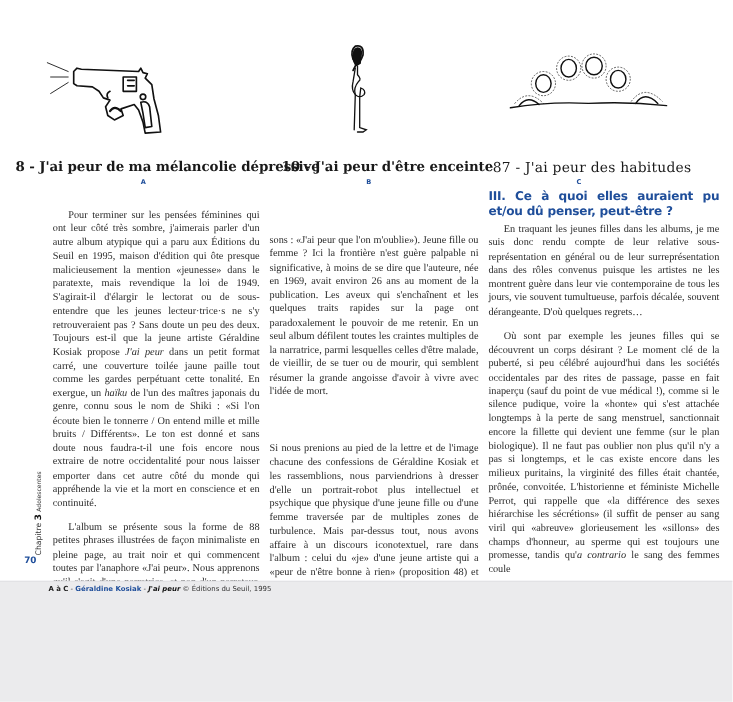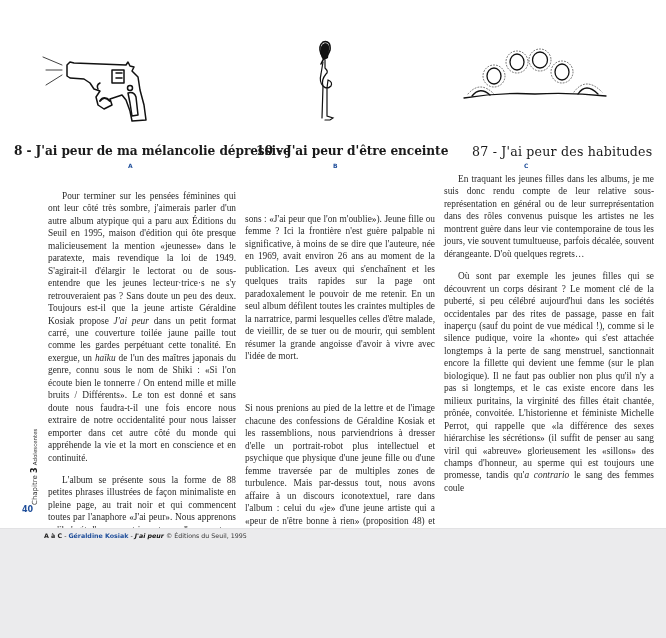--- a/index.html
+++ b/index.html
@@ -104,42 +104,43 @@
       </g>
     </svg>
   </div>
 
   <div class="caption" style="left:14px;">8 - J'ai peur de ma mélancolie dépressive</div>
   <div class="letter" style="left:128px;">A</div>
 
   <div class="caption" style="left:256px;">10 - J'ai peur d'être enceinte</div>
   <div class="letter" style="left:333px;">B</div>
 
-  <div class="caption c3" style="left:472px;text-align:center;">87 - J'ai peur des habitudes</div>
+  <div class="caption c3" style="left:448px;text-align:center;">87 - J'ai peur des habitudes</div>
   <div class="letter" style="left:524px;">C</div>
 
   <div class="col" id="colA">
     <p><span>Pour terminer sur les pensées féminines qui ont leur côté très sombre, j'aimerais parler d'un autre album atypique qui a paru aux Éditions du Seuil en 1995, maison d'édition qui ôte presque malicieusement la mention «jeunesse» dans le paratexte, mais revendique la loi de 1949. S'agirait-il d'élargir le lectorat ou de sous-entendre que les jeunes lecteur·trice·s ne s'y retrouveraient pas ? Sans doute un peu des deux. Toujours est-il que la jeune artiste Géraldine Kosiak propose </span><em>J'ai peur</em><span> dans un petit format carré, une couverture toilée jaune paille tout comme les gardes perpétuant cette tonalité. En exergue, un </span><em>haïku</em><span> de l'un des maîtres japonais du genre, connu sous le nom de Shiki : «Si l'on écoute bien le tonnerre / On entend mille et mille bruits / Différents». Le ton est donné et sans doute nous faudra-t-il une fois encore nous extraire de notre occidentalité pour nous laisser emporter dans cet autre côté du monde qui appréhende la vie et la mort en conscience et en continuité.</span></p>
     <p>L'album se présente sous la forme de 88 petites phrases illustrées de façon minimaliste en pleine page, au trait noir et qui commencent toutes par l'anaphore «J'ai peur». Nous apprenons qu'il s'agit d'une narratrice, et non d'un narrateur, à la dixième confession («J'ai peur d'être enceinte») et qu'elle se confond avec l'auteure à la dernière (sous ses prénom et nom manuscrits, nous li-</p>
   </div>
 
   <div class="col" id="colB">
     <p class="noindent">sons : «J'ai peur que l'on m'oublie»). Jeune fille ou femme ? Ici la frontière n'est guère palpable ni significative, à moins de se dire que l'auteure, née en 1969, avait environ 26 ans au moment de la publication. Les aveux qui s'enchaînent et les quelques traits rapides sur la page ont paradoxalement le pouvoir de me retenir. En un seul album défilent toutes les craintes multiples de la narratrice, parmi lesquelles celles d'être malade, de vieillir, de se tuer ou de mourir, qui semblent résumer la grande angoisse d'avoir à vivre avec l'idée de mort.</p>
     <p class="noindent"><span>Si nous prenions au pied de la lettre et de l'image chacune des confessions de Géraldine Kosiak et les rassemblions, nous parviendrions à dresser d'elle un portrait-robot plus intellectuel et psychique que physique d'une jeune fille ou d'une femme traversée par de multiples zones de turbulence. Mais par-dessus tout, nous avons affaire à un discours iconotextuel, rare dans l'album : celui du «je» d'une jeune artiste qui a «peur de n'être bonne à rien» (proposition 48) et dans ce cas la page reste graphiquement blanche, ou a «peur de [se] répéter» (proposition 55) ou a «des habitudes». La mise en abyme des peurs féminines atteindrait alors une sorte de </span><em>climax</em><span> et de point de non retour puisque si l'artiste femme se taisait, nous n'aurions plus accès à ses propositions visuelles du monde.</span></p>
   </div>
 
   <div class="col" id="colC">
+    <div class="section-title">III. Ce à quoi elles auraient pu et/ou dû penser, peut-être ?</div>
     <p>En traquant les jeunes filles dans les albums, je me suis donc rendu compte de leur relative sous-représentation en général ou de leur surreprésentation dans des rôles convenus puisque les artistes ne les montrent guère dans leur vie contemporaine de tous les jours, vie souvent tumultueuse, parfois décalée, souvent dérangeante. D'où quelques regrets…</p>
     <p><span>Où sont par exemple les jeunes filles qui se découvrent un corps désirant ? Le moment clé de la puberté, si peu célébré aujourd'hui dans les sociétés occidentales par des rites de passage, passe en fait inaperçu (sauf du point de vue médical !), comme si le silence pudique, voire la «honte» qui s'est attachée longtemps à la perte de sang menstruel, sanctionnait encore la fillette qui devient une femme (sur le plan biologique). Il ne faut pas oublier non plus qu'il n'y a pas si longtemps, et le cas existe encore dans les milieux puritains, la virginité des filles était chantée, prônée, convoitée. L'historienne et féministe Michelle Perrot, qui rappelle que «la différence des sexes hiérarchise les sécrétions» (il suffit de penser au sang viril qui «abreuve» glorieusement les «sillons» des champs d'honneur, au sperme qui est toujours une promesse, tandis qu'</span><em>a contrario</em><span> le sang des femmes coule</span></p>
   </div>
 
   <div class="margin-chapter">
     <span>Chapitre</span>
     <span class="num">3</span>
     <span class="sub">Adolescentes</span>
   </div>
-  <div class="page-num">40</div>
+  <div class="page-num">70</div>
 
   <div class="footer"></div>
   <div class="credit">
     <span class="abc">A à C</span><span> - </span><span class="author">Géraldine Kosiak</span><span> - </span><span class="title">J'ai peur</span><span> © Éditions du Seuil, 1995</span>
   </div>
 </div>
 
 </body></html>

